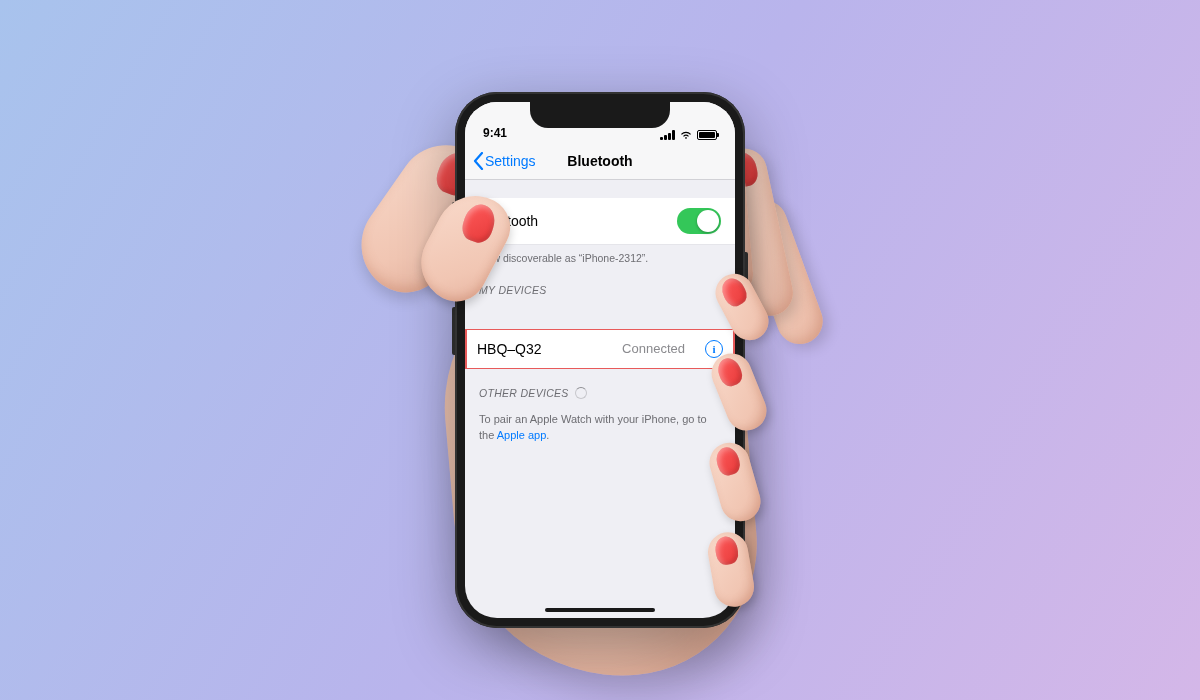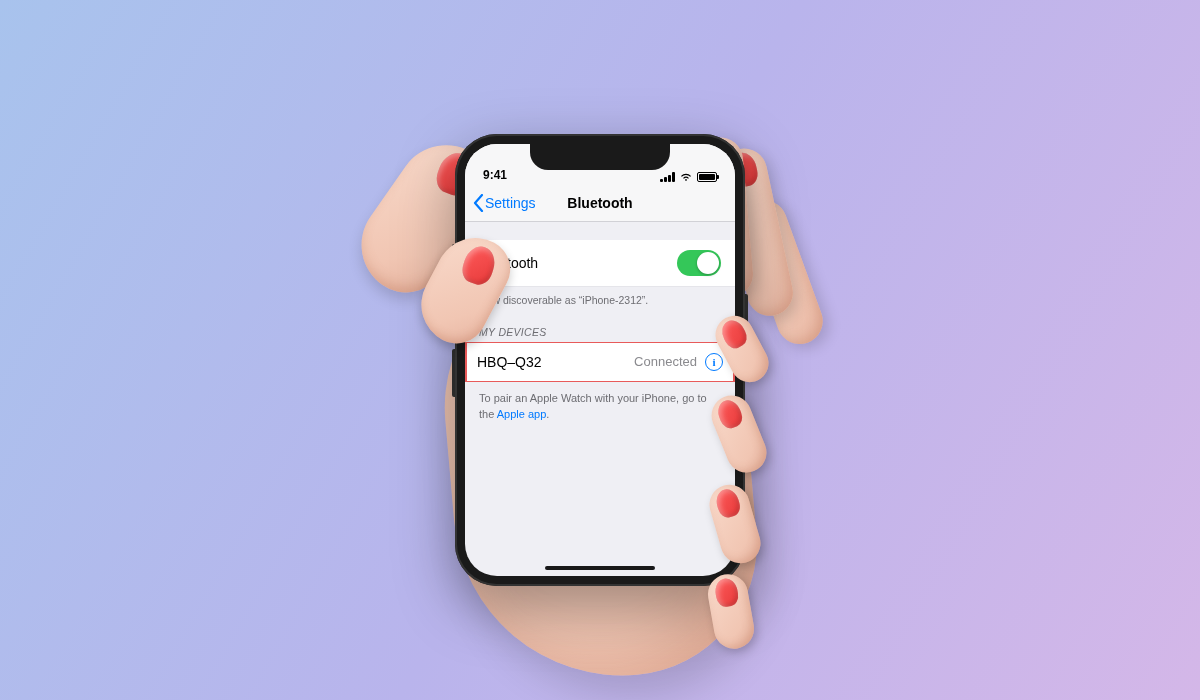--- a/index.html
+++ b/index.html
@@ -59,21 +59,21 @@
     }
     .thumb .nail { width: 34px; height: 42px; left: 28px; top: 6px; transform: rotate(-15deg); }
     .finger-r1 .nail { width: 26px; height: 34px; left: 10px; top: 4px; }
     .finger-r2 .nail { width: 26px; height: 34px; left: 10px; top: 4px; }
     .finger-r3 .nail { width: 26px; height: 34px; left: 10px; top: 4px; }
 
     .phone-wrap {
       position: relative;
       z-index: 5;
       width: 290px;
-      height: 452px;
+      height: 536px;
       transform: translateY(10px);
     }
     .phone {
       width: 100%;
       height: 100%;
       background: #1a1a1a;
       border-radius: 42px;
       padding: 10px;
       box-shadow: 0 20px 60px rgba(0,0,0,0.35), inset 0 0 0 2px #333;
       position: relative;
@@ -136,21 +136,21 @@
     .back-btn svg { width:11px; height:18px; }
     .nav-title {
       position:absolute; left:50%; transform:translateX(-50%);
       font-size:14px; font-weight:600; color:#000;
     }
 
     .content { overflow-y:auto; height:calc(100% - 78px); }
     .row {
       display:flex; align-items:center; justify-content:space-between;
       padding: 10px 14px; min-height:40px; background:#fff;
-      font-size:14px; color:#000;
+      font-size:14px; color:#000;margin-top:29px;
     }
     .toggle-row { border-bottom:1px solid #e5e5ea; margin-top:18px; }
     .toggle {
       width:44px; height:26px; background:#34c759; border-radius:13px;
       position:relative; cursor:pointer;
     }
     .toggle .knob {
       position:absolute; right:2px; top:2px; width:22px; height:22px;
       background:#fff; border-radius:50%;
       box-shadow:0 1px 3px rgba(0,0,0,0.3);
@@ -161,21 +161,21 @@
     .section-header {
       font-size:10.5px; color:#6d6d72; padding:18px 14px 4px;
       letter-spacing:0.3px;
       display:flex; align-items:center; gap:6px;font-style:italic;
     }
     .device-row {
       border:1.5px solid #e85a5a; border-left:none; border-right:none;
       box-shadow: inset 2px 0 0 #e85a5a, inset -2px 0 0 #e85a5a;
       padding: 10px 12px;
     }
-    .device-row .right { display:flex; align-items:center; gap:8px; color:#8a8a8e; font-size:13px; }
+    .device-row .right { display:flex; align-items:center; gap:20px; color:#8a8a8e; font-size:13px; }
     .info-icon {
       width:18px; height:18px; border:1.5px solid #007aff; border-radius:50%;
       display:flex; align-items:center; justify-content:center;
       color:#007aff; font-size:11px; font-weight:600; font-family:Georgia,serif;
       cursor:pointer;
     }
     .spinner {
       width:12px; height:12px; border:1.5px solid #c7c7cc; border-top-color:#8e8e93;
       border-radius:50%; display:inline-block;
       animation: spin 1s linear infinite;
@@ -276,20 +276,24 @@
 
         <div class="section-header">MY DEVICES</div>
         <div class="row device-row">
           <span>HBQ–Q32</span>
           <div class="right">
             <span>Connected</span>
             <span class="info-icon">i</span>
           </div>
         </div>
 
+        <div class="section-header">
+          <span>OTHER DEVICES</span>
+          <span class="spinner"></span>
+        </div>
         <div class="pair-text">
           <span>To pair an Apple Watch with your iPhone, go to the </span><a href="#">Apple app</a><span>.</span>
         </div>
       </div>
 
       <div class="home-indicator"></div>
     </div>
   </div>
 
   <div class="over-finger thumb-over">

